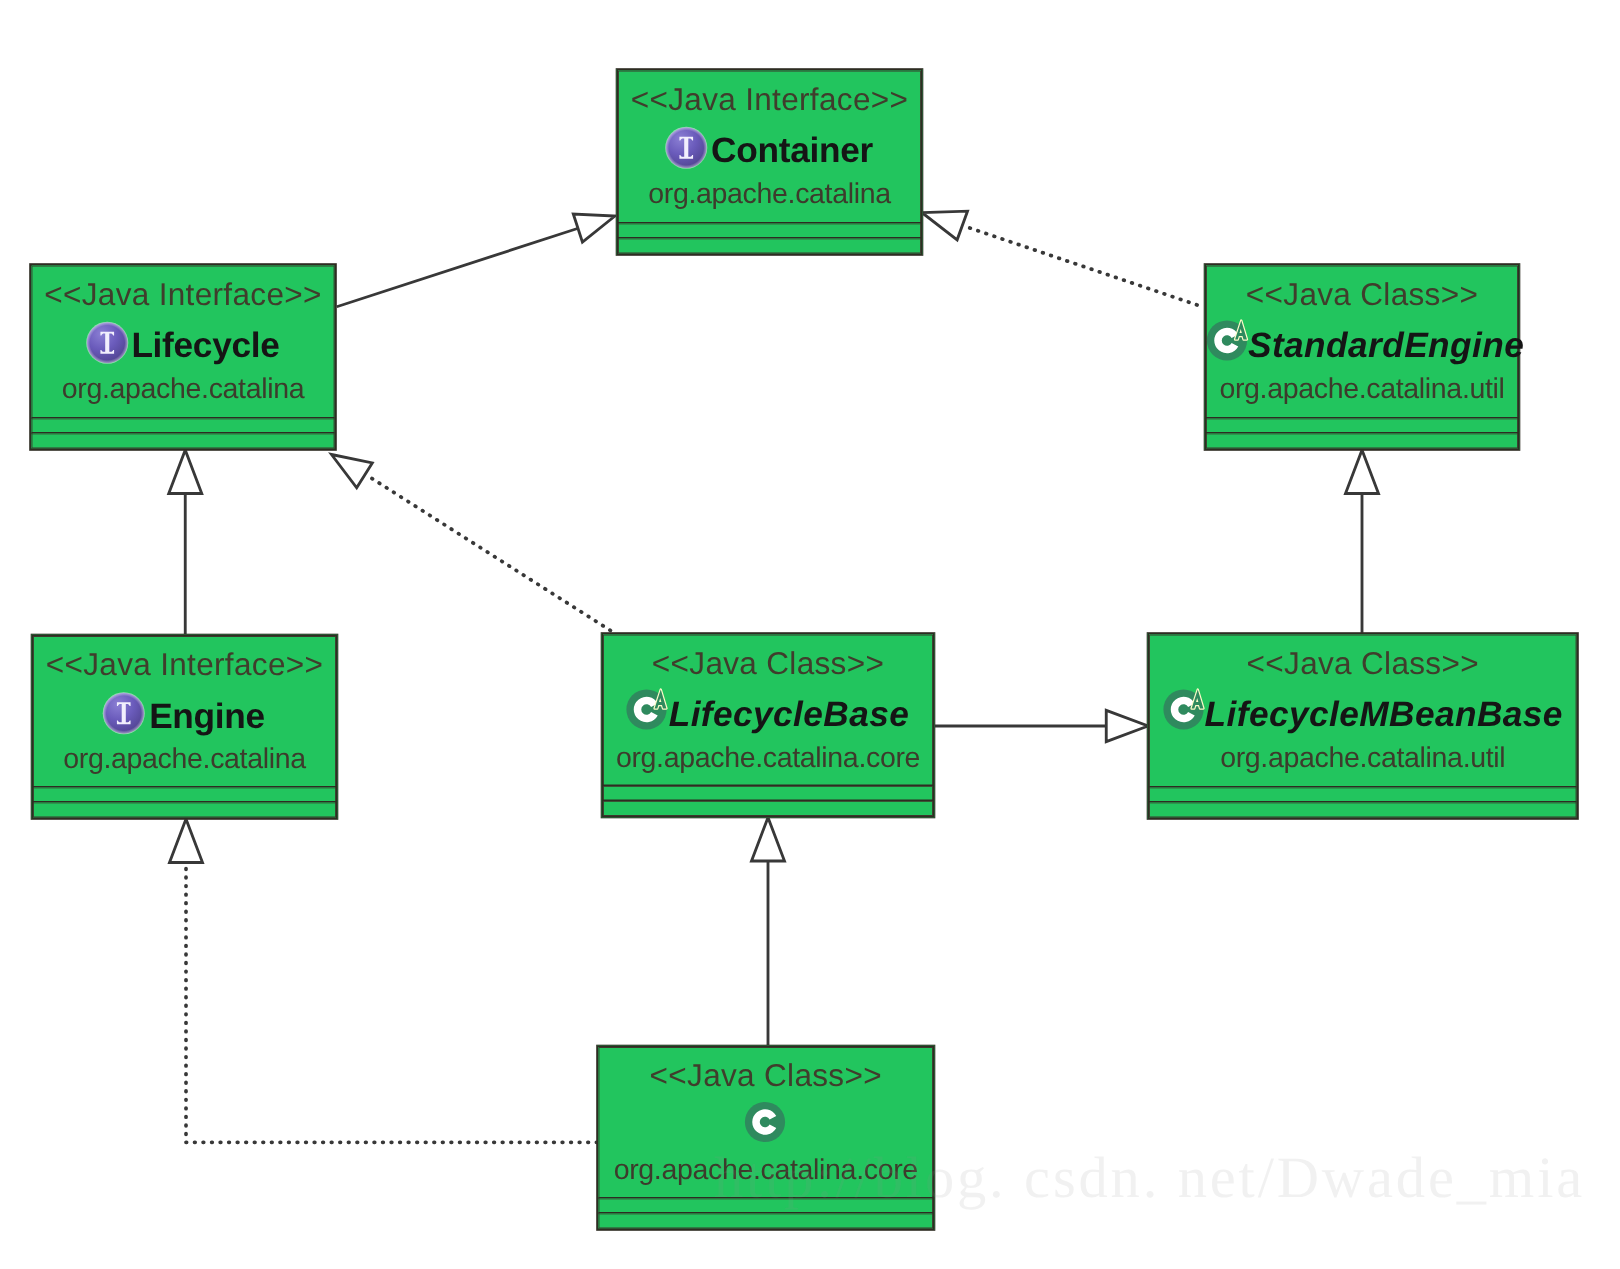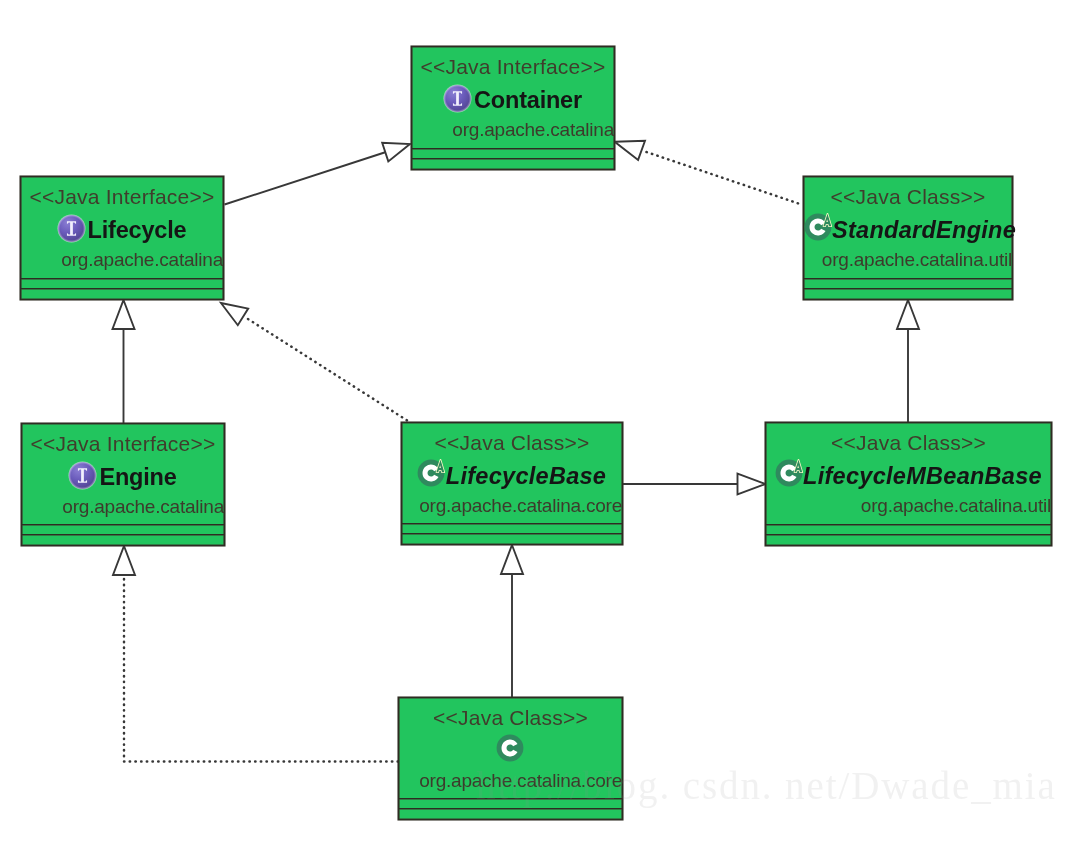--- a/index.html
+++ b/index.html
@@ -29,21 +29,21 @@
   #box-containerbase    {left:401px; top:422px; width:222px; height:123px;}
   #box-lifecyclembeanbase{left:765px; top:422px; width:287px; height:124px;}
   #box-standardengine   {left:398px; top:697px; width:225px; height:123px;}
 
   .sep1{bottom:20px;}
   .sep2{bottom:10px;}
 
   .uml-head{padding-top:0;}
   .stereo{position:absolute;left:0;width:100%;top:8px;line-height:24px;}
   .nameline{position:absolute;left:0;width:100%;top:38px;line-height:30px;}
-  .pkg{position:absolute;left:0;width:100%;top:72px;line-height:22px;text-align:right;}
+  .pkg{position:absolute;left:0;width:100%;top:72px;line-height:22px;}
 
   
   .ico{display:inline-block;margin-right:3px;width:27px;height:27px;position:relative;overflow:visible;}
   .ico-c{margin:0 1px 0 0;width:27px;height:27px;}
   .ico-c svg{position:absolute;left:-0.5px;top:-6.5px;}
   .ico-i svg{position:absolute;left:-1px;top:-1px;}
   .ico{vertical-align:-4px;}
   .ico svg{display:block;}
 </style>
 </head>

